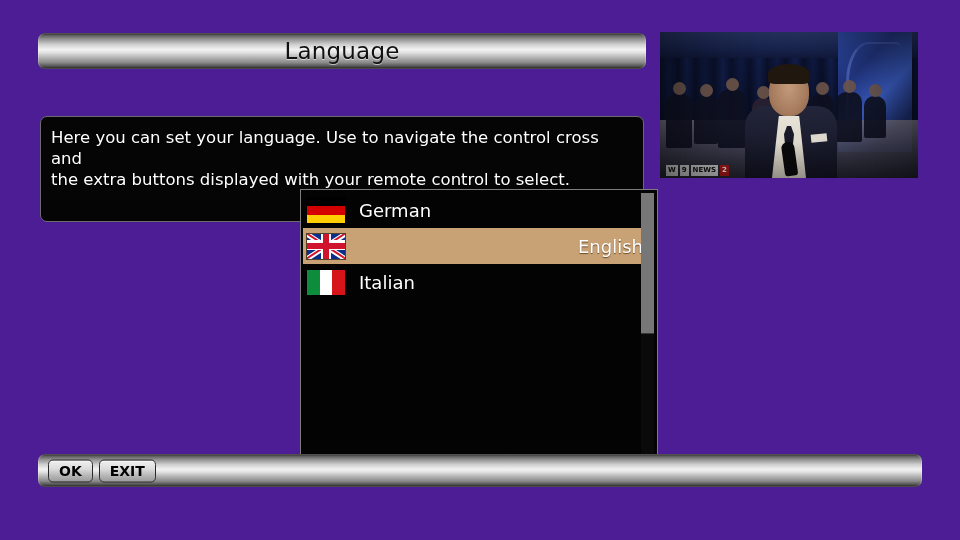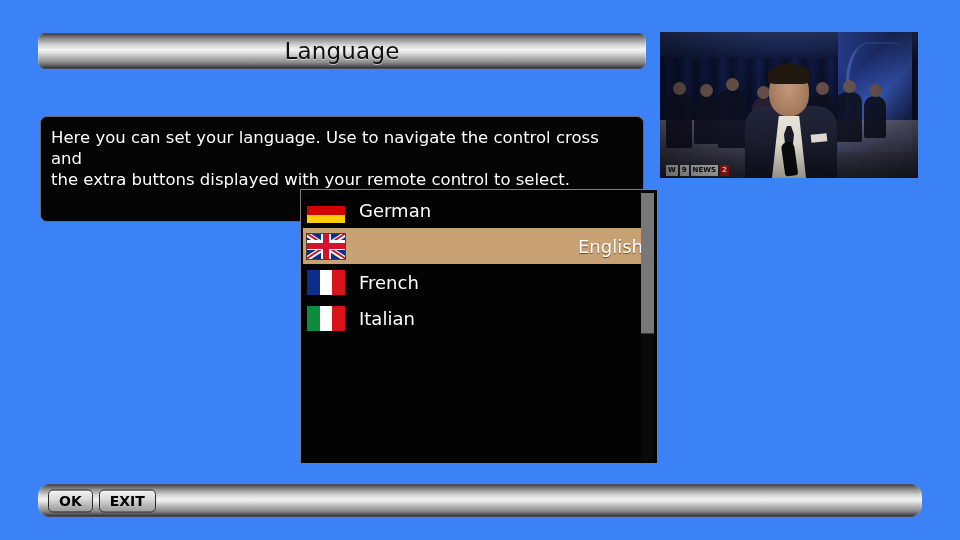--- a/index.html
+++ b/index.html
@@ -4,21 +4,21 @@
 <style>
   html, body {
     margin: 0;
     padding: 0;
     background: #000;
   }
   #screen {
     position: relative;
     width: 960px;
     height: 540px;
-    background: #3b82f6;
+    background: #4c1d95;
     overflow: hidden;
     font-family: "DejaVu Sans", sans-serif;
   }
 
   
   .metal-bar {
     position: absolute;
     border-radius: 7px;
     background: linear-gradient(to bottom,
         #1a1a1a 0%,
@@ -333,24 +333,23 @@
     top: 0;
     width: 13px;
     height: 140px;
     background: #777777;
     border-bottom: 1px solid #3a3a3a;
   }
 
   
   #bottom-bar {
     left: 38px;
-    top: 484px;
+    top: 454px;
     width: 884px;
     height: 33px;
-    border-radius: 12px;
   }
   #bottom-buttons {
     position: absolute;
     left: 10px;
     top: 50%;
     transform: translateY(-50%);
     display: flex;
     gap: 6px;
   }
   .softkey {
@@ -425,24 +424,20 @@
           <span class="uk-d1r"></span>
             <span class="uk-d2r"></span>
           <span class="uk-cv"></span>
             <span class="uk-ch"></span>
           <span class="uk-cvr"></span>
             <span class="uk-chr"></span>
         </span>
         <span class="lang-label">English</span>
       </div>
 
-      <div class="lang-row">
-        <span class="flag flag-fr"></span>
-        <span class="lang-label">French</span>
-      </div>
 
 
       <div class="lang-row">
         <span class="flag flag-it"></span>
         <span class="lang-label">Italian</span>
       </div>
 
 
 
     </div>

